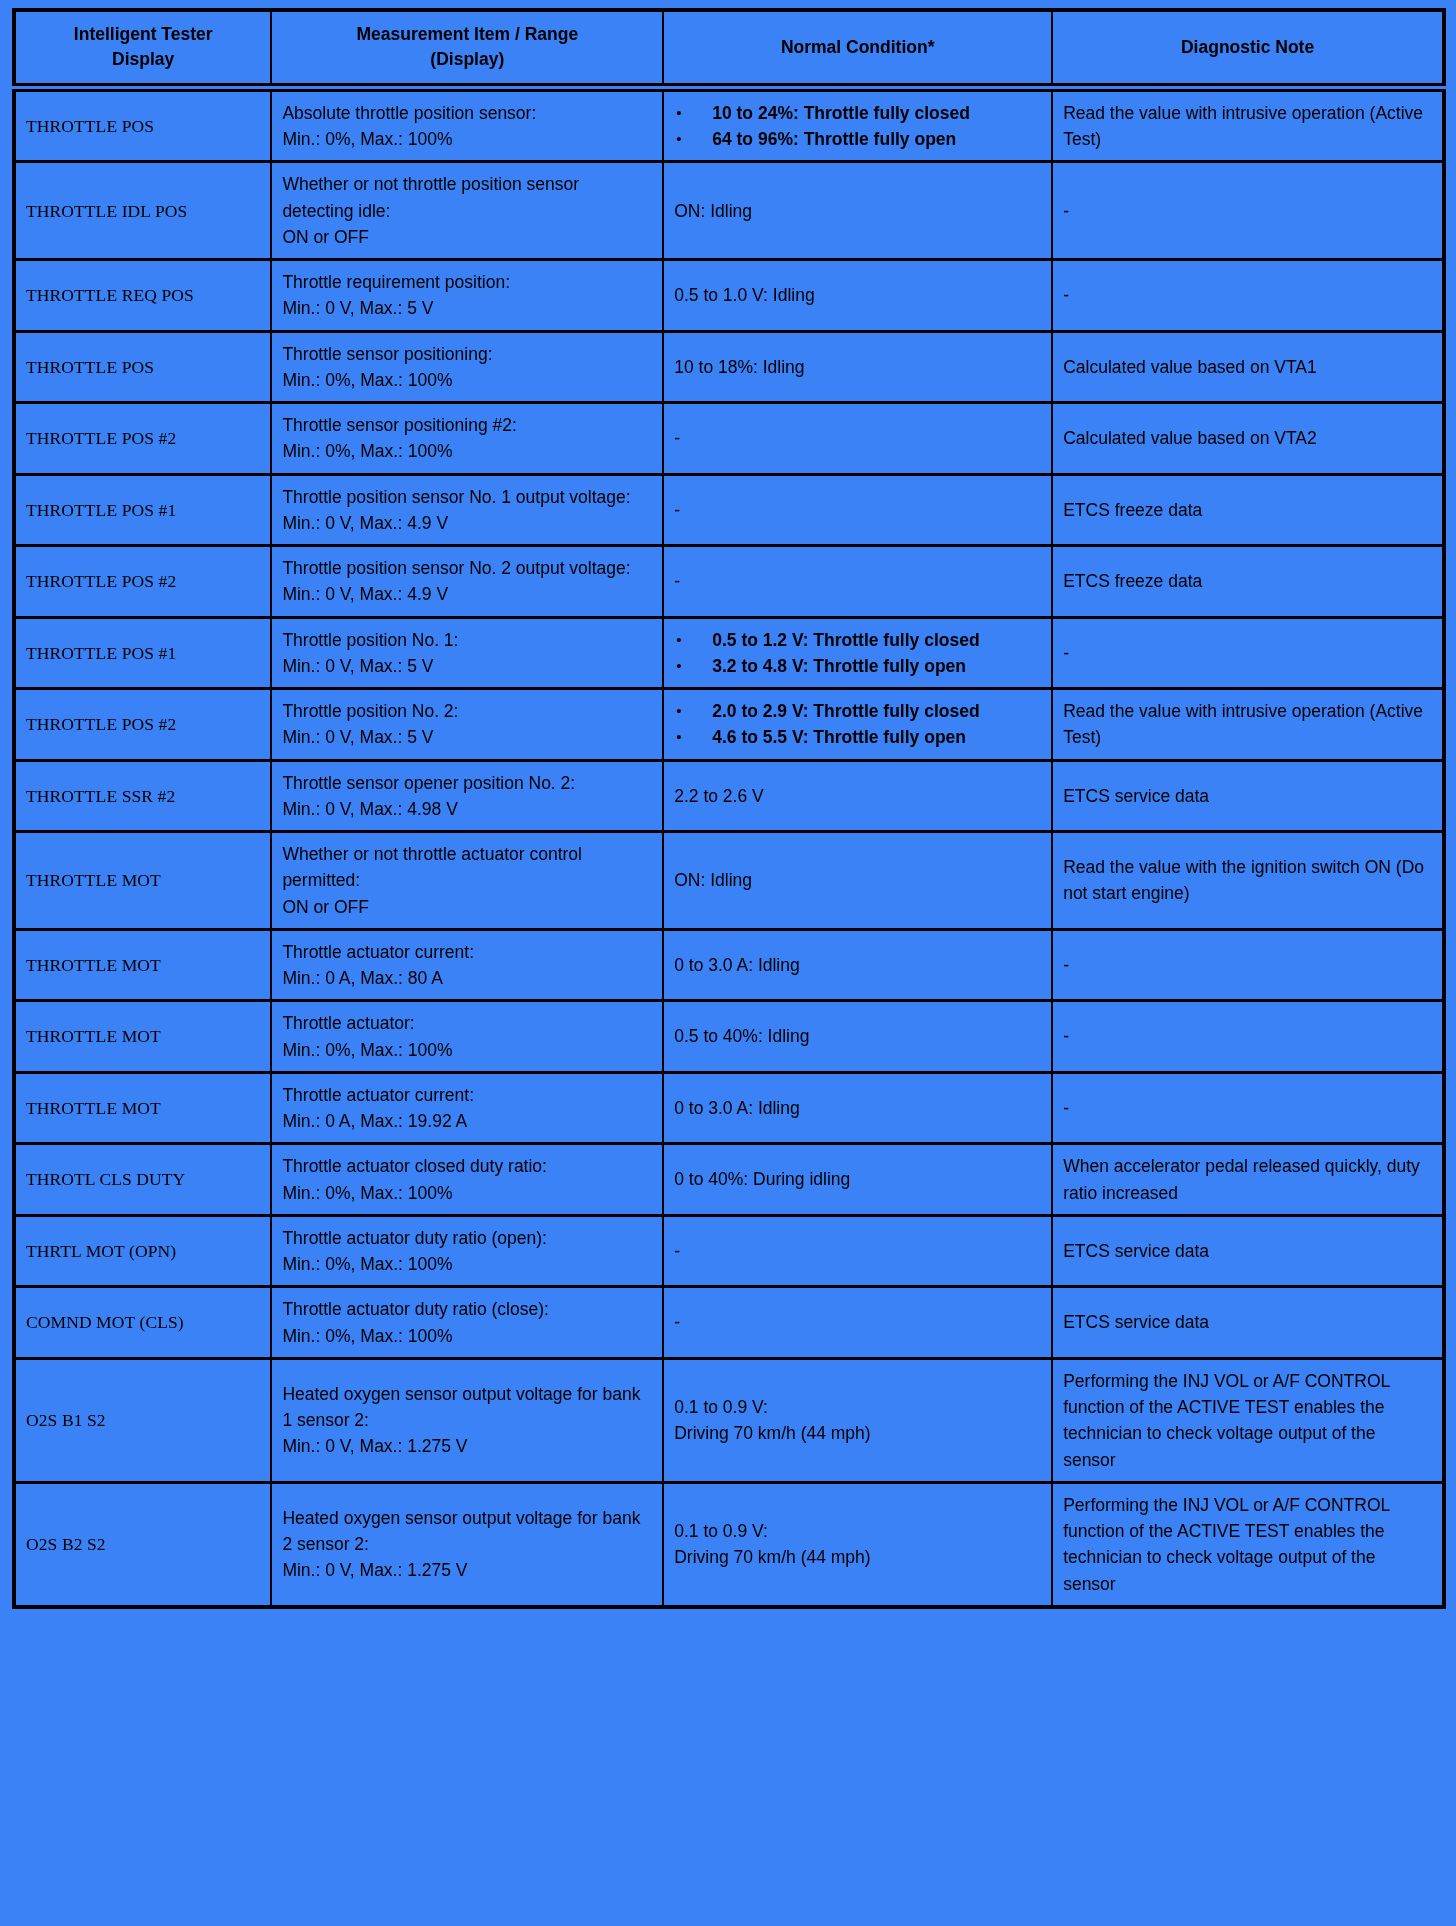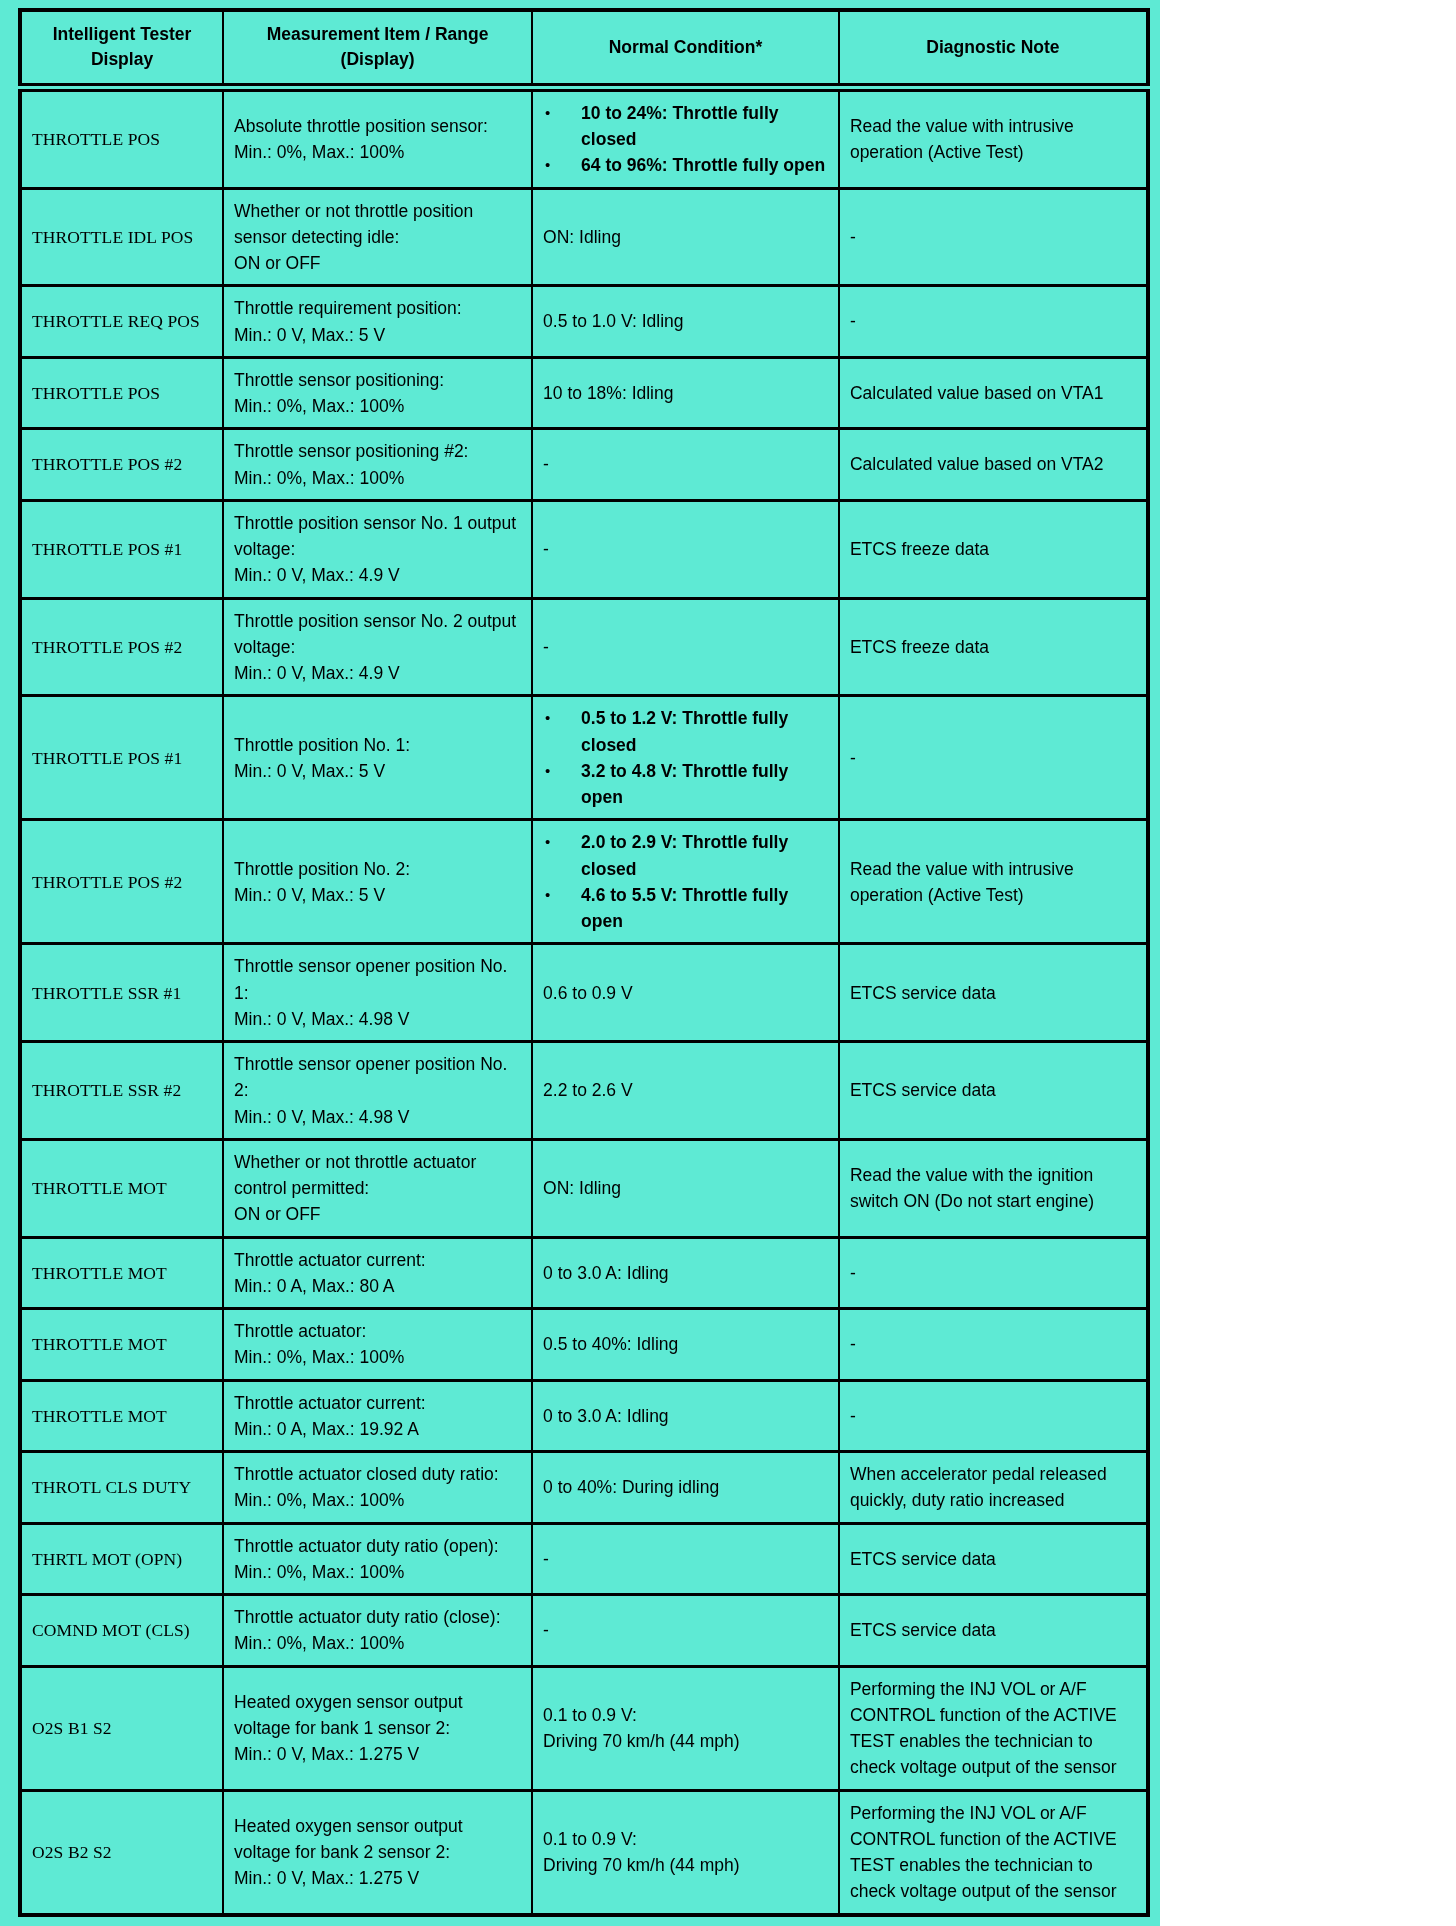--- a/index.html
+++ b/index.html
@@ -3,25 +3,25 @@
 <meta charset="utf-8">
 <style>
   html, body {
     margin: 0;
     padding: 0;
     background: #ffffff;
     font-family: "Liberation Sans", "DejaVu Sans", sans-serif;
     color: #000000;
   }
   .page {
-    width: 1160px;
+    width: 1456px;
     height: 1926px;
     box-sizing: border-box;
-    padding: 8px 10px 10px 18px;
-    background: #5eead4;
+    padding: 8px 10px 10px 12px;
+    background: #3b82f6;
   }
   table.diag {
     width: 100%;
     border-collapse: collapse;
     table-layout: fixed;
     border: 4px solid #000;
   }
   col.c1 { width: 18.0%; }
   col.c2 { width: 27.4%; }
   col.c3 { width: 27.2%; }
@@ -197,31 +197,20 @@
               <span class="b-text">2.0 to 2.9 V: Throttle fully closed</span>
             </div>
             <div class="b-line">
               <span class="bullet">•</span>
               <span class="b-text">4.6 to 5.5 V: Throttle fully open</span>
             </div>
           </td>
     <td class="note-cell">Read the value with intrusive operation (Active Test)</td>
   </tr>
         <tr>
-    <td class="display-cell">THROTTLE SSR #1</td>
-    <td class="measurement-cell">
-            <div>Throttle sensor opener position No. 1:</div>
-            <div>Min.: 0 V, Max.: 4.98 V</div>
-          </td>
-    <td class="condition-cell">
-            <div>0.6 to 0.9 V</div>
-          </td>
-    <td class="note-cell">ETCS service data</td>
-  </tr>
-        <tr>
     <td class="display-cell">THROTTLE SSR #2</td>
     <td class="measurement-cell">
             <div>Throttle sensor opener position No. 2:</div>
             <div>Min.: 0 V, Max.: 4.98 V</div>
           </td>
     <td class="condition-cell">
             <div>2.2 to 2.6 V</div>
           </td>
     <td class="note-cell">ETCS service data</td>
   </tr>

